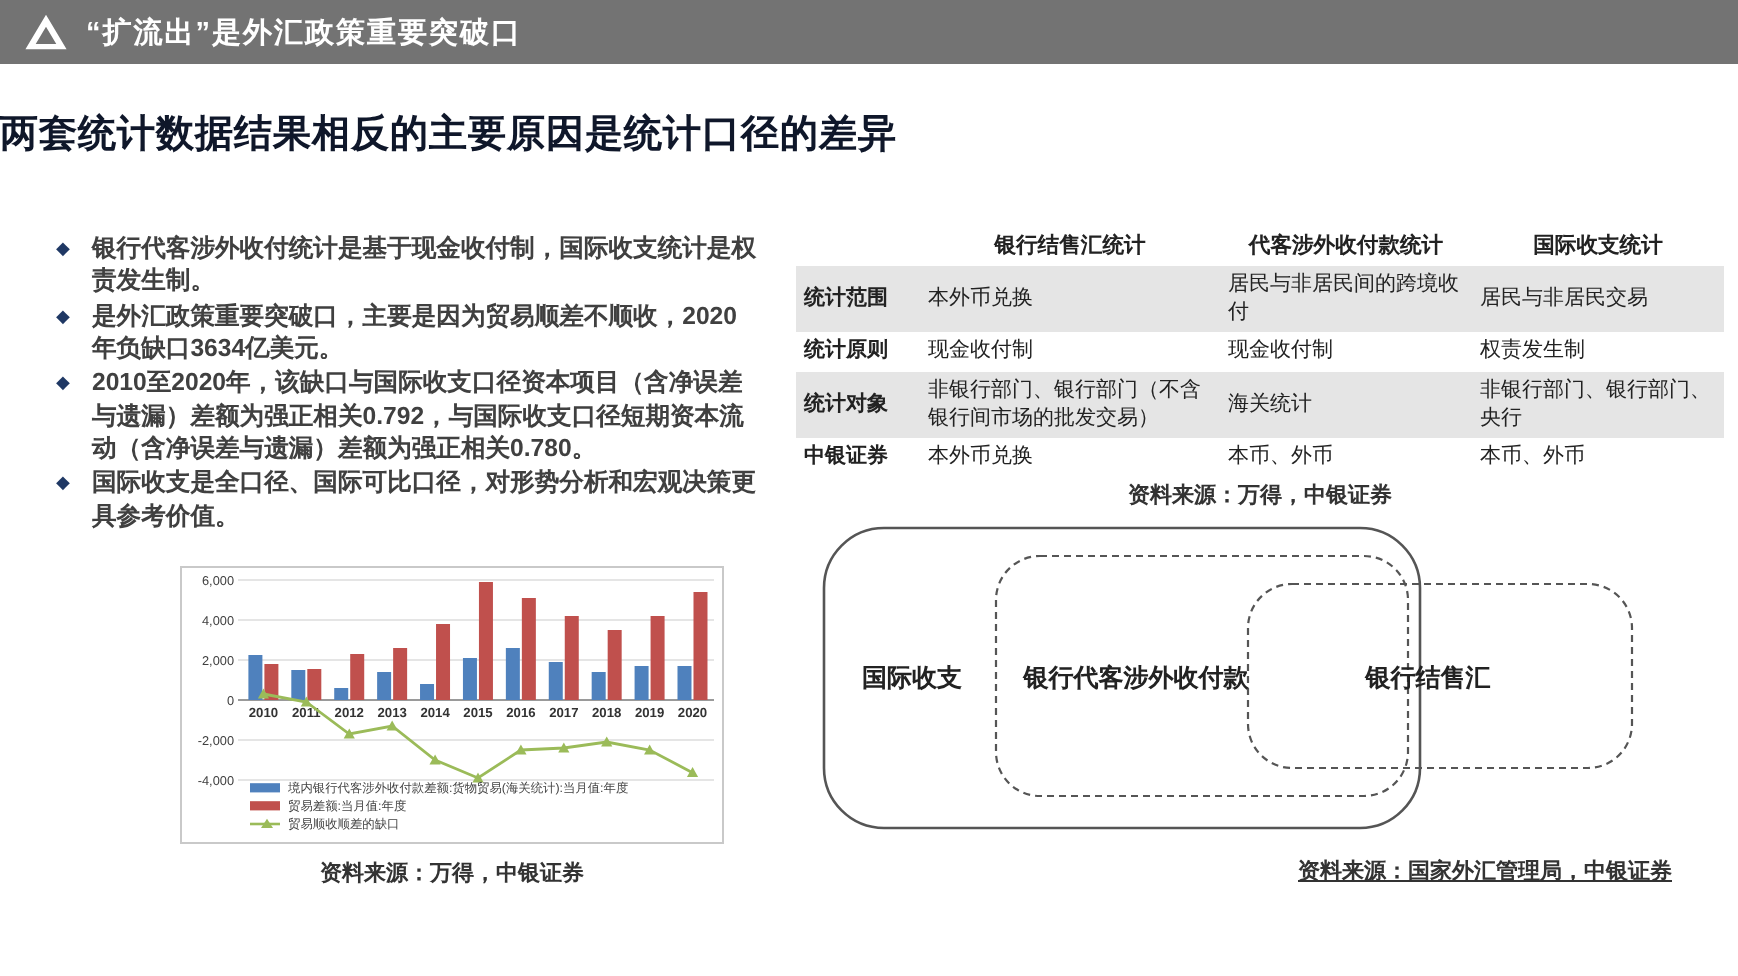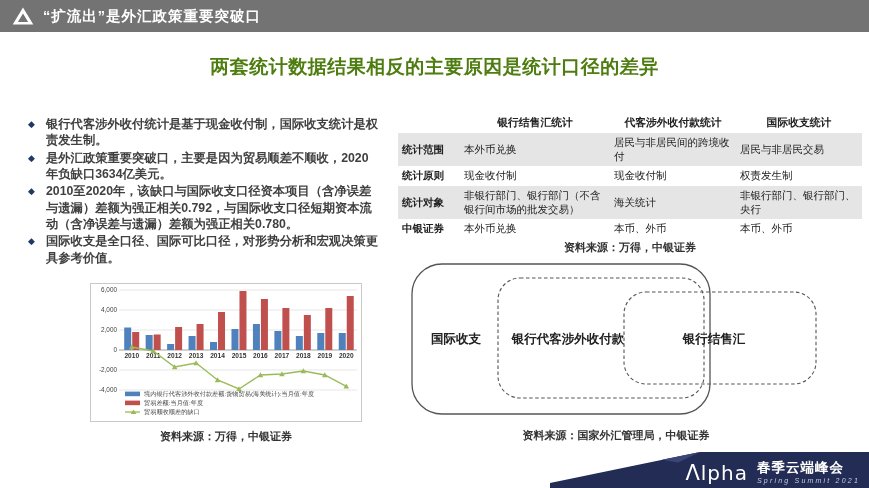--- a/index.html
+++ b/index.html
@@ -6,21 +6,21 @@
   html,body { width:869px; height:488px; }
   body { font-family:"Liberation Sans", sans-serif; background:#fff; position:relative; overflow:hidden; }
   .slide { position:relative; width:869px; height:488px; background:#fff; }
 
   
   .header { position:absolute; top:0; left:0; width:869px; height:32px; background:#737373; display:flex; align-items:center; }
   .header-logo { margin-left:11px; width:24px; height:22px; flex:0 0 auto; }
   .header-title { color:#fff; font-size:14.5px; font-weight:bold; margin-left:8px; letter-spacing:1px; }
 
   
-  .main-title { position:absolute; top:54px; left:0; width:869px; text-align:center; color:#4d7c0f; font-size:19px; font-weight:bold; letter-spacing:0.5px; }
+  .main-title { position:absolute; top:54px; left:0; width:869px; color:#0f172a; font-size:19px; font-weight:bold; letter-spacing:0.5px; }
 
   
   .bullets { position:absolute; left:28px; top:116px; width:352px; }
   .bullet { display:flex; margin-bottom:1px; }
   .bullet-mark { color:#1F3864; font-size:9px; width:18px; flex:0 0 auto; padding-top:3px; }
   .bullet-text { color:#404040; font-size:12.3px; font-weight:bold; line-height:1.33; }
 
   
   .chart-box { position:absolute; left:90px; top:283px; width:272px; height:139px; border:1px solid #c9c9c9; background:#fff; }
   .chart-source { position:absolute; left:70px; top:429px; width:312px; text-align:center; font-size:11px; font-weight:bold; color:#333; }
@@ -29,21 +29,21 @@
   .stats-table { position:absolute; left:398px; top:113px; width:464px; border-collapse:collapse; font-family:"Liberation Serif", serif; color:#222; }
   .stats-table th { font-size:10.8px; font-weight:bold; text-align:center; padding:3px 2px;margin-top:40px; }
   .stats-table th:first-child { width:62px; }
   .stats-table td { font-size:10.5px; padding:3px 4px; vertical-align:middle; line-height:1.3; }
   .stats-table td.row-label { font-weight:bold; white-space:nowrap; }
   .stats-table tr.pink { background:#e5e5e5; }
   .table-source { position:absolute; left:398px; top:240px; width:464px; text-align:center; font-size:11px; font-weight:bold; color:#333; }
 
   
   .diagram { position:absolute; left:396px; top:252px; width:470px; height:172px; }
-  .diagram-source { position:absolute; left:396px; top:428px; width:440px; text-align:center; font-size:11px; font-weight:bold; color:#333; }
+  .diagram-source { position:absolute; left:396px; top:428px; width:440px; text-align:right; font-size:11px; font-weight:bold; color:#333;text-decoration:underline; }
 
   
   .banner { position:absolute; right:0; bottom:0; width:319px; height:43px; }
   .banner-inner { position:absolute; right:9px; bottom:3px; display:flex; align-items:center; gap:9px; }
   .alpha-brand { color:#fff; font-size:20px; letter-spacing:1px; font-family:"DejaVu Sans", sans-serif; }
   .alpha-brand .mark { font-size:21px; }
   .summit { display:flex; flex-direction:column; line-height:1.05; }
   .summit-cn { color:#fff; font-size:13.5px; font-weight:bold; letter-spacing:1px; }
   .summit-en { color:#c7cde3; font-size:7px; font-style:italic; letter-spacing:2.2px; margin-top:2px; }
 </style>
@@ -197,27 +197,14 @@
   <svg class="diagram" viewBox="0 0 470 172">
     <rect x="16" y="12" width="298" height="150" rx="30" fill="none" stroke="#555" stroke-width="1.3"></rect>
     <rect x="102" y="26" width="206" height="120" rx="22" fill="none" stroke="#555" stroke-width="1.1" stroke-dasharray="3.5,2.5"></rect>
     <rect x="228" y="40" width="192" height="92" rx="22" fill="#fff" fill-opacity="0" stroke="#555" stroke-width="1.1" stroke-dasharray="3.5,2.5"></rect>
     <text x="60" y="91" text-anchor="middle" font-size="12.5" font-weight="bold" fill="#222">国际收支</text>
     <text x="172" y="91" text-anchor="middle" font-size="12.5" font-weight="bold" fill="#222">银行代客涉外收付款</text>
     <text x="318" y="91" text-anchor="middle" font-size="12.5" font-weight="bold" fill="#222">银行结售汇</text>
   </svg>
   <div class="diagram-source">资料来源：国家外汇管理局，中银证券</div>
 
-  <div class="banner">
-    <svg width="319" height="43" viewBox="0 0 319 43">
-      <polygon points="0,38 150,7 319,7 319,43 0,43" fill="#232C54"></polygon>
-      <polygon points="112,14.8 150,7 128,17.5" fill="#3a4776"></polygon>
-    </svg>
-    <div class="banner-inner">
-      <div class="alpha-brand"><span class="mark">Λ</span><span>lpha</span></div>
-      <div class="summit">
-        <span class="summit-cn">春季云端峰会</span>
-        <span class="summit-en">Spring Summit 2021</span>
-      </div>
-    </div>
-  </div>
 
 </div>
 
 </body></html>

